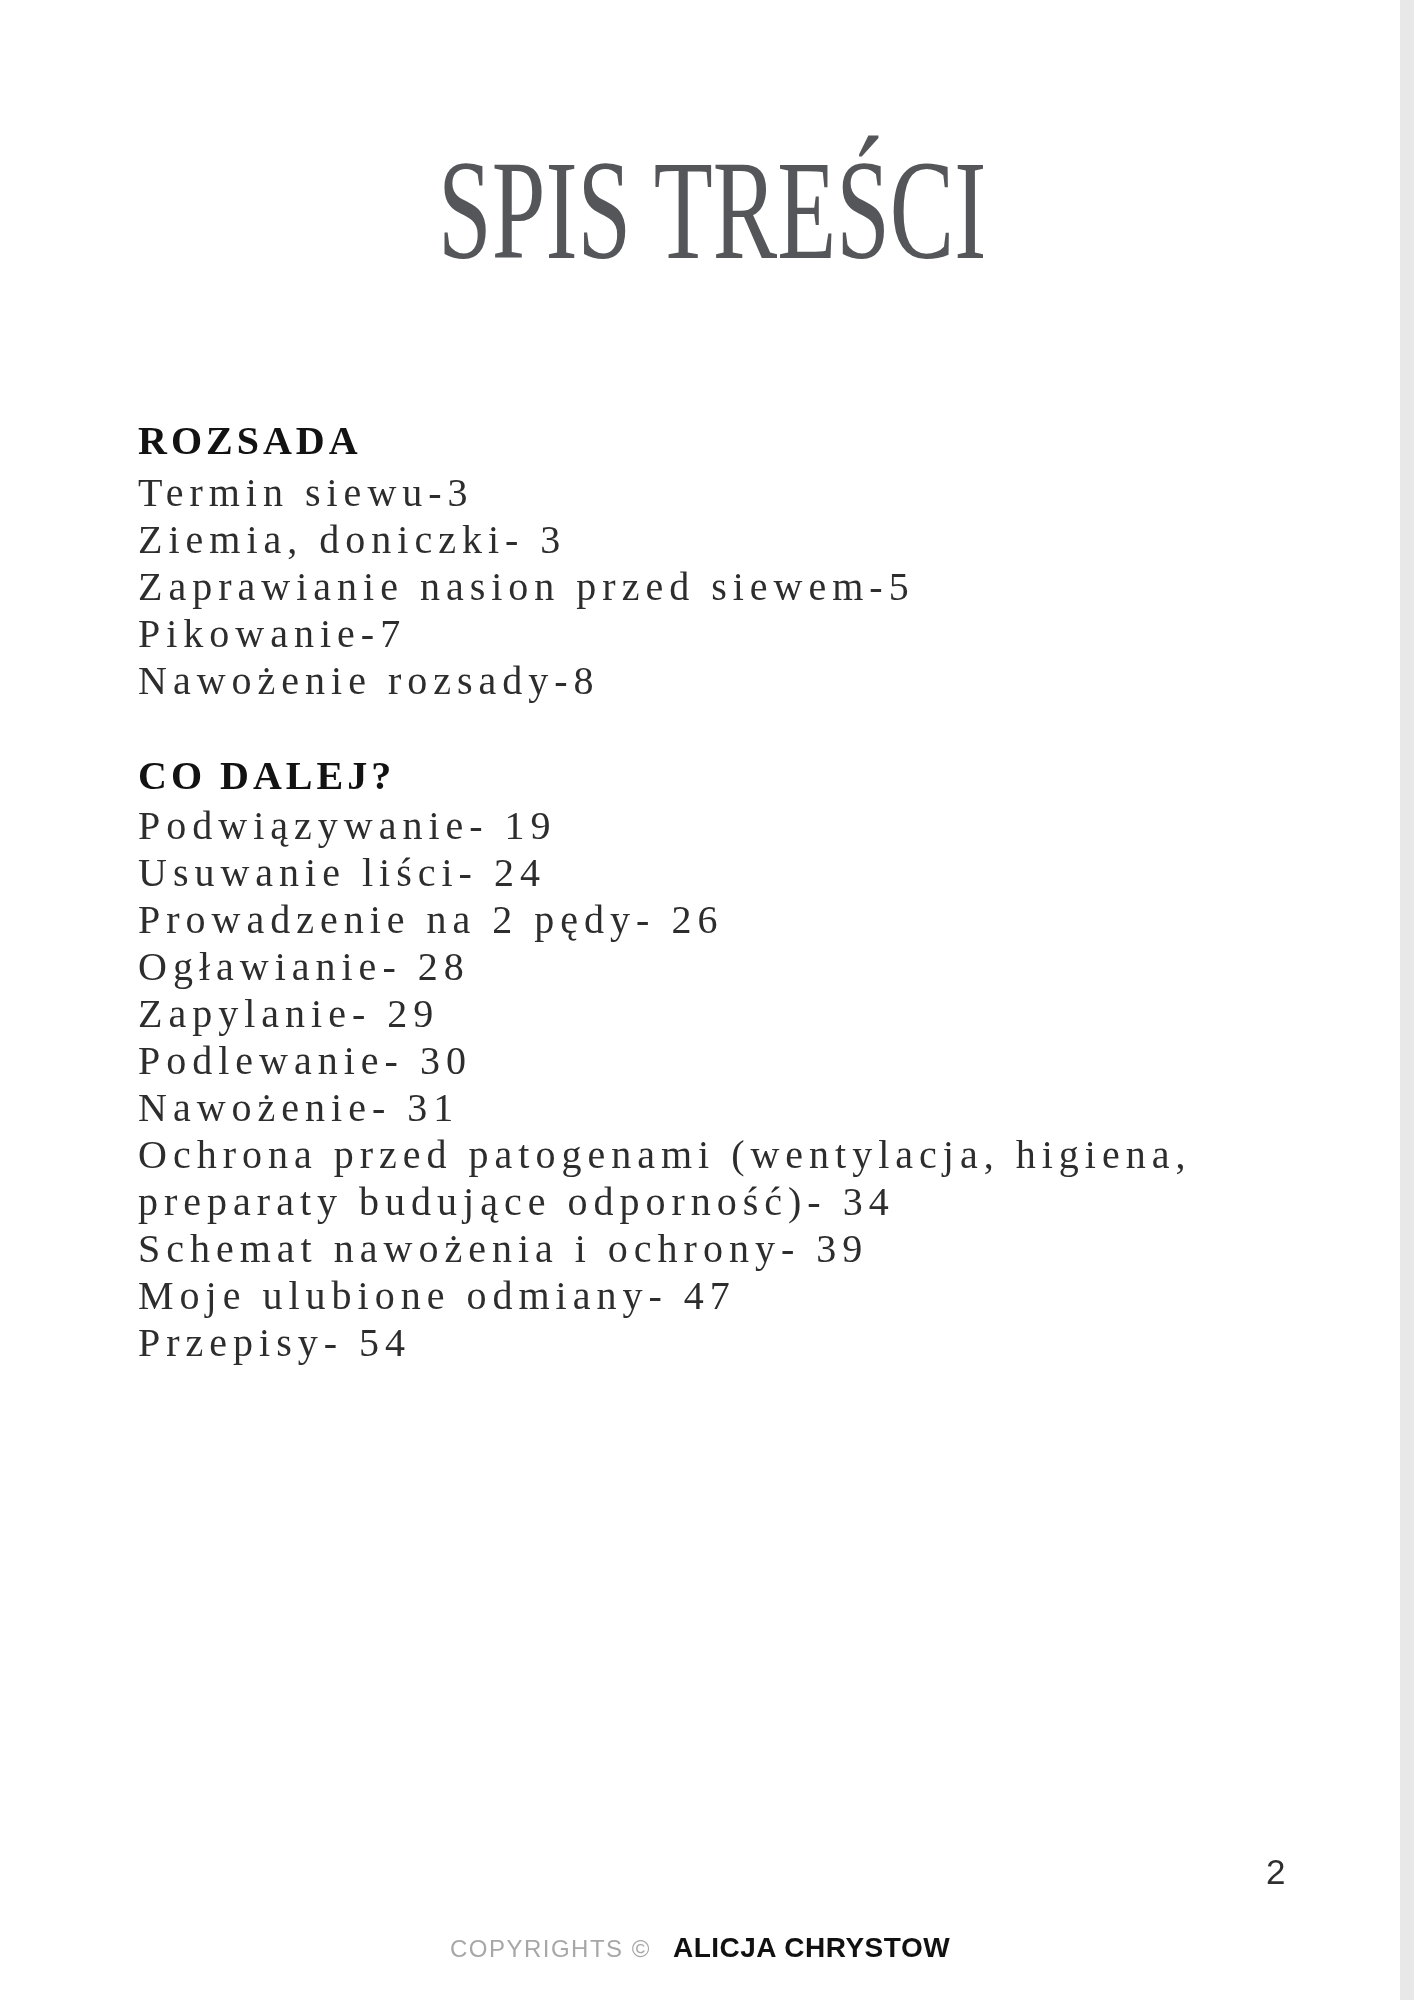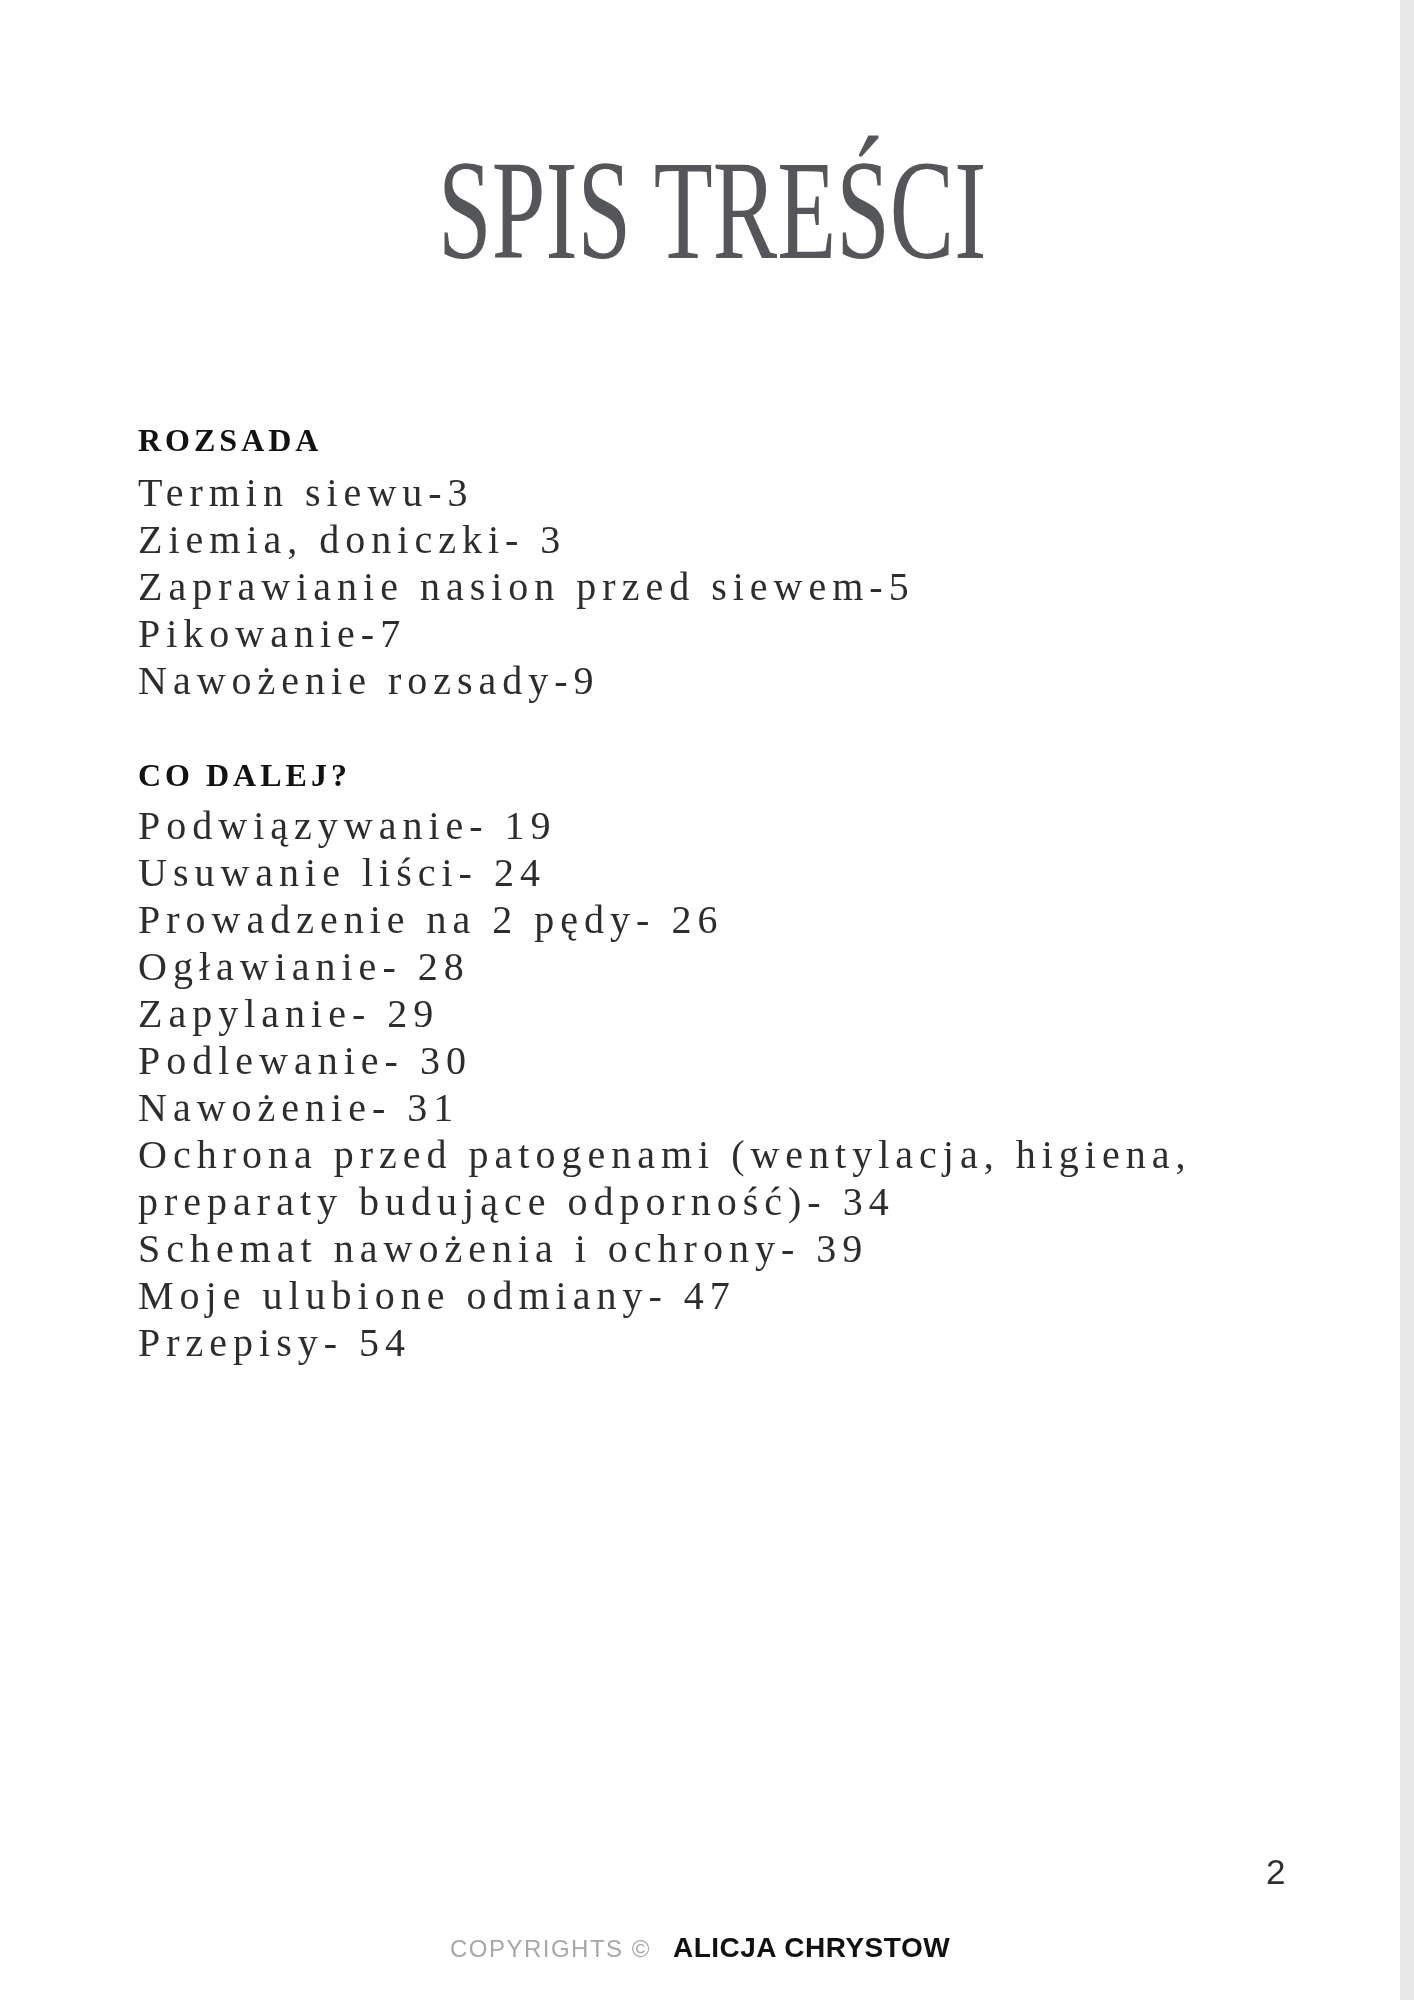--- a/index.html
+++ b/index.html
@@ -33,21 +33,21 @@
   .toc {
     position: absolute;
     left: 138px;
     top: 0;
     width: 1210px;
     color: #2d2d2d;
   }
   .sec-heading {
     font-family: "Liberation Serif", serif;
     font-weight: 700;
-    font-size: 32px;
+    font-size: 40px;
     line-height: 47px;
     letter-spacing: 4px;
     color: #121212;
     margin: 0;
     white-space: nowrap;
   }
   .sec-heading.h1 { margin-top: 417px; }
   .sec-heading.h2 { margin-top: 58px; }
   .sec-heading.h3 { margin-top: 48px; }
   .toc-item {
@@ -103,21 +103,21 @@
   <div class="doc-title">SPIS TREŚCI</div>
 
   <div class="toc">
 
     <div class="section sec-1">
       <h2 class="sec-heading h1">ROZSADA</h2>
       <div class="toc-item">Termin siewu-3</div>
       <div class="toc-item">Ziemia, doniczki- 3</div>
       <div class="toc-item">Zaprawianie nasion przed siewem-5</div>
       <div class="toc-item">Pikowanie-7</div>
-      <div class="toc-item">Nawożenie rozsady-9</div>
+      <div class="toc-item">Nawożenie rozsady-8</div>
     </div>
 
 
     <div class="section sec-3">
       <h2 class="sec-heading h3">CO DALEJ?</h2>
       <div class="toc-item">Podwiązywanie- 19</div>
       <div class="toc-item">Usuwanie liści- 24</div>
       <div class="toc-item">Prowadzenie na 2 pędy- 26</div>
       <div class="toc-item">Ogławianie- 28</div>
       <div class="toc-item">Zapylanie- 29</div>

